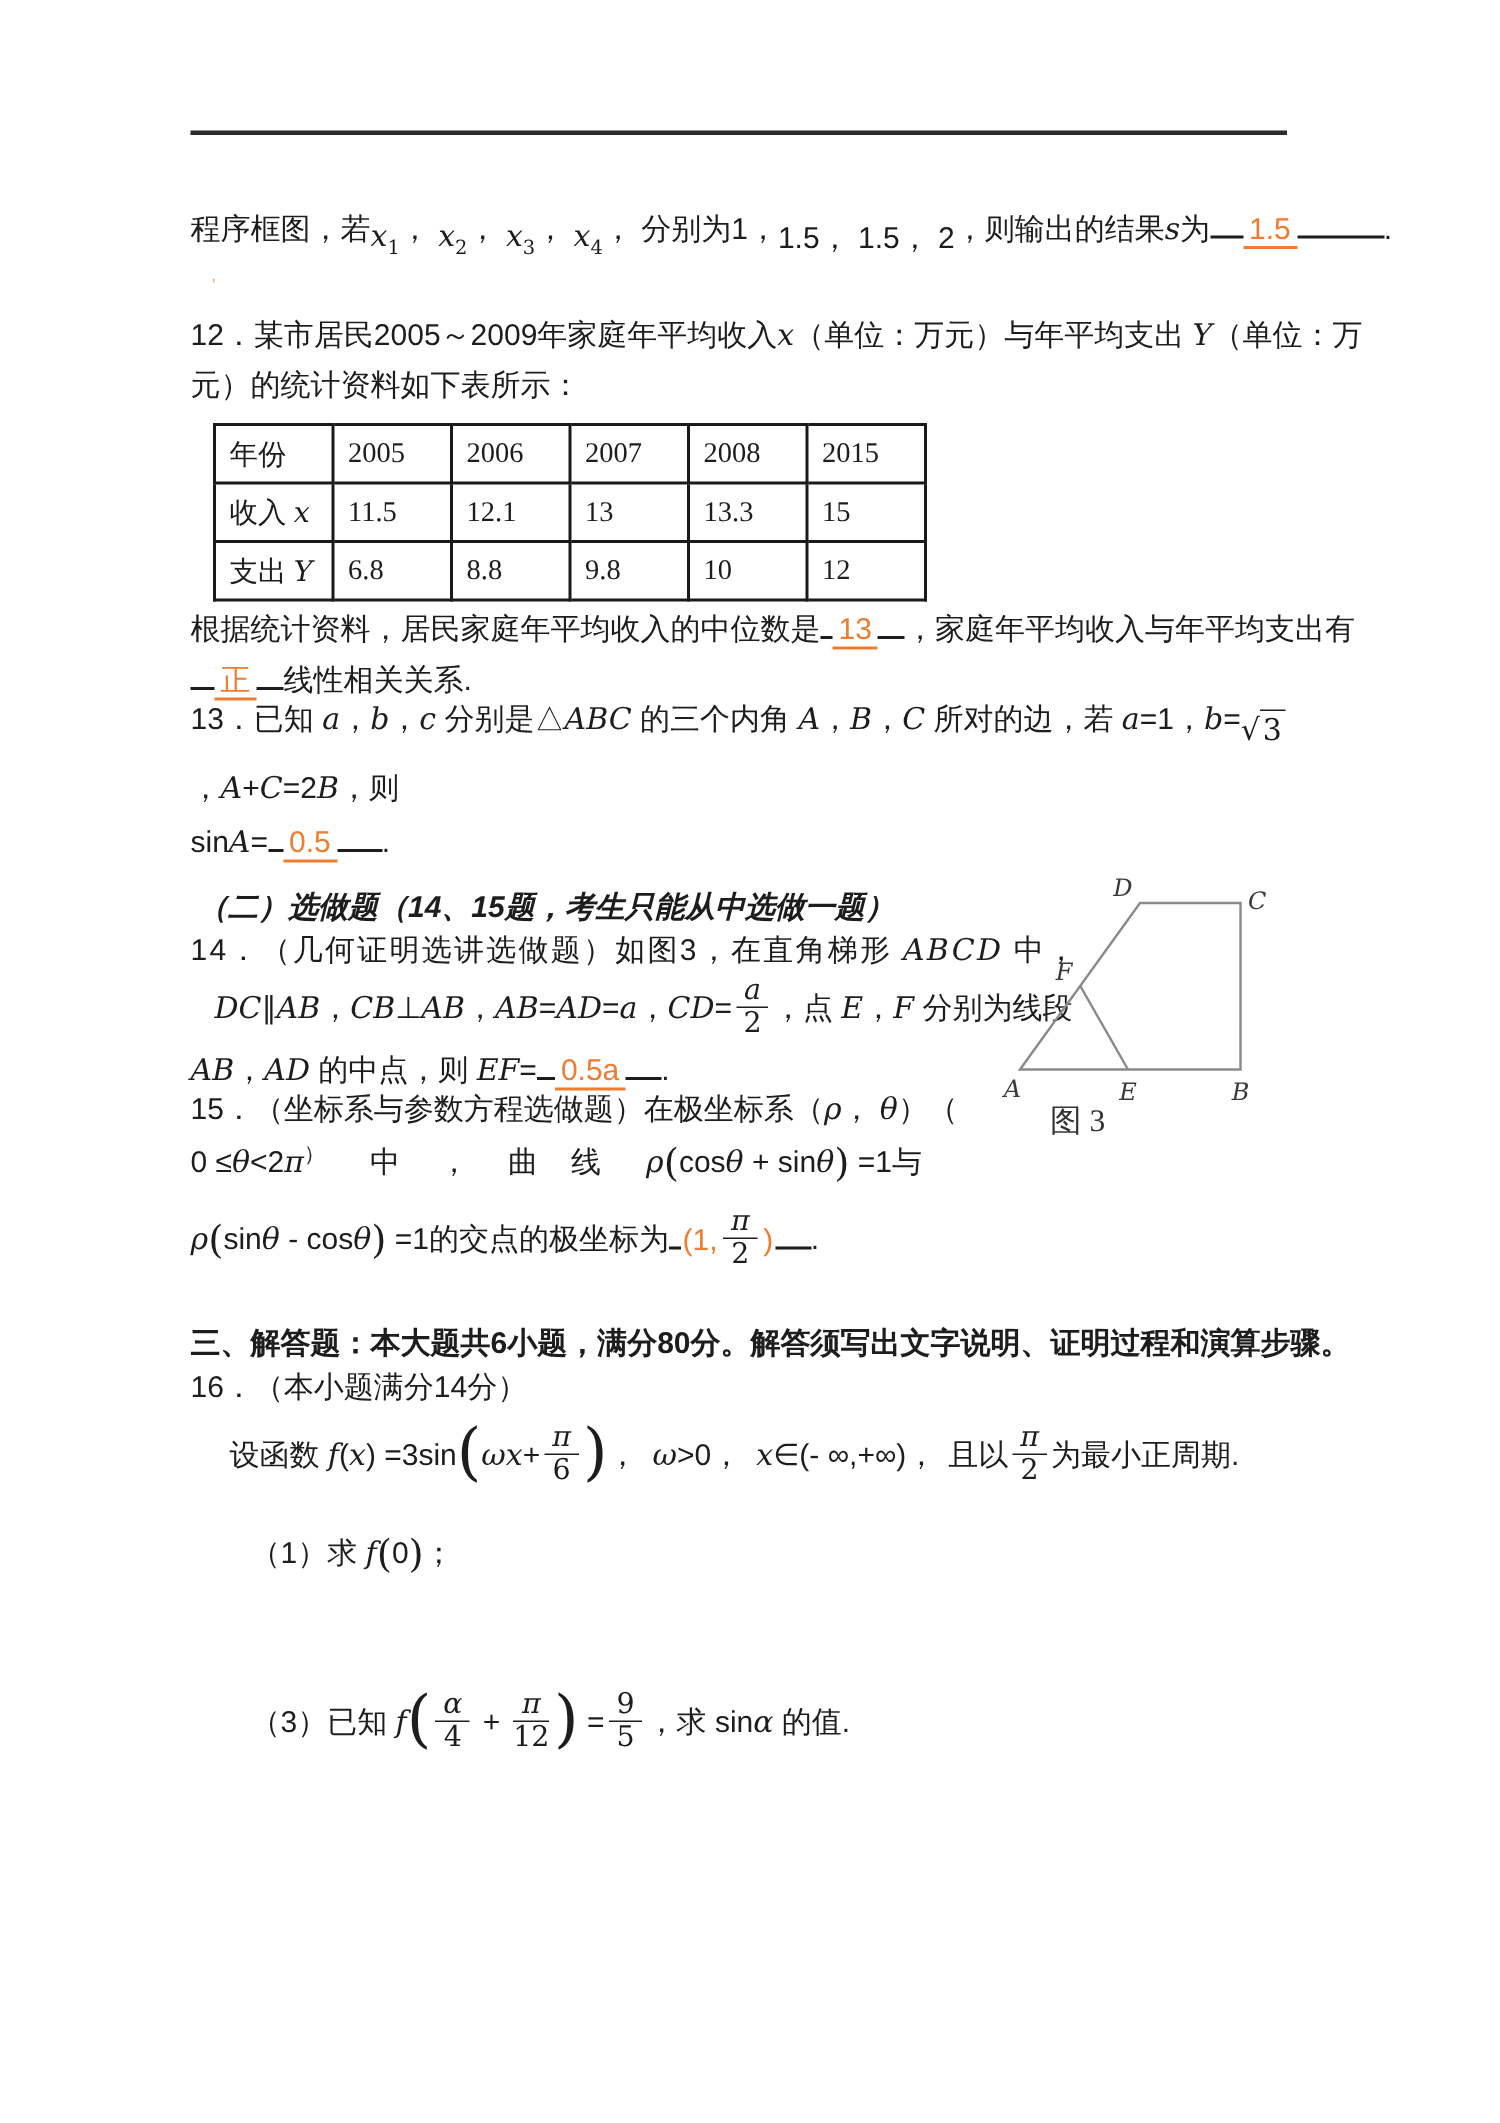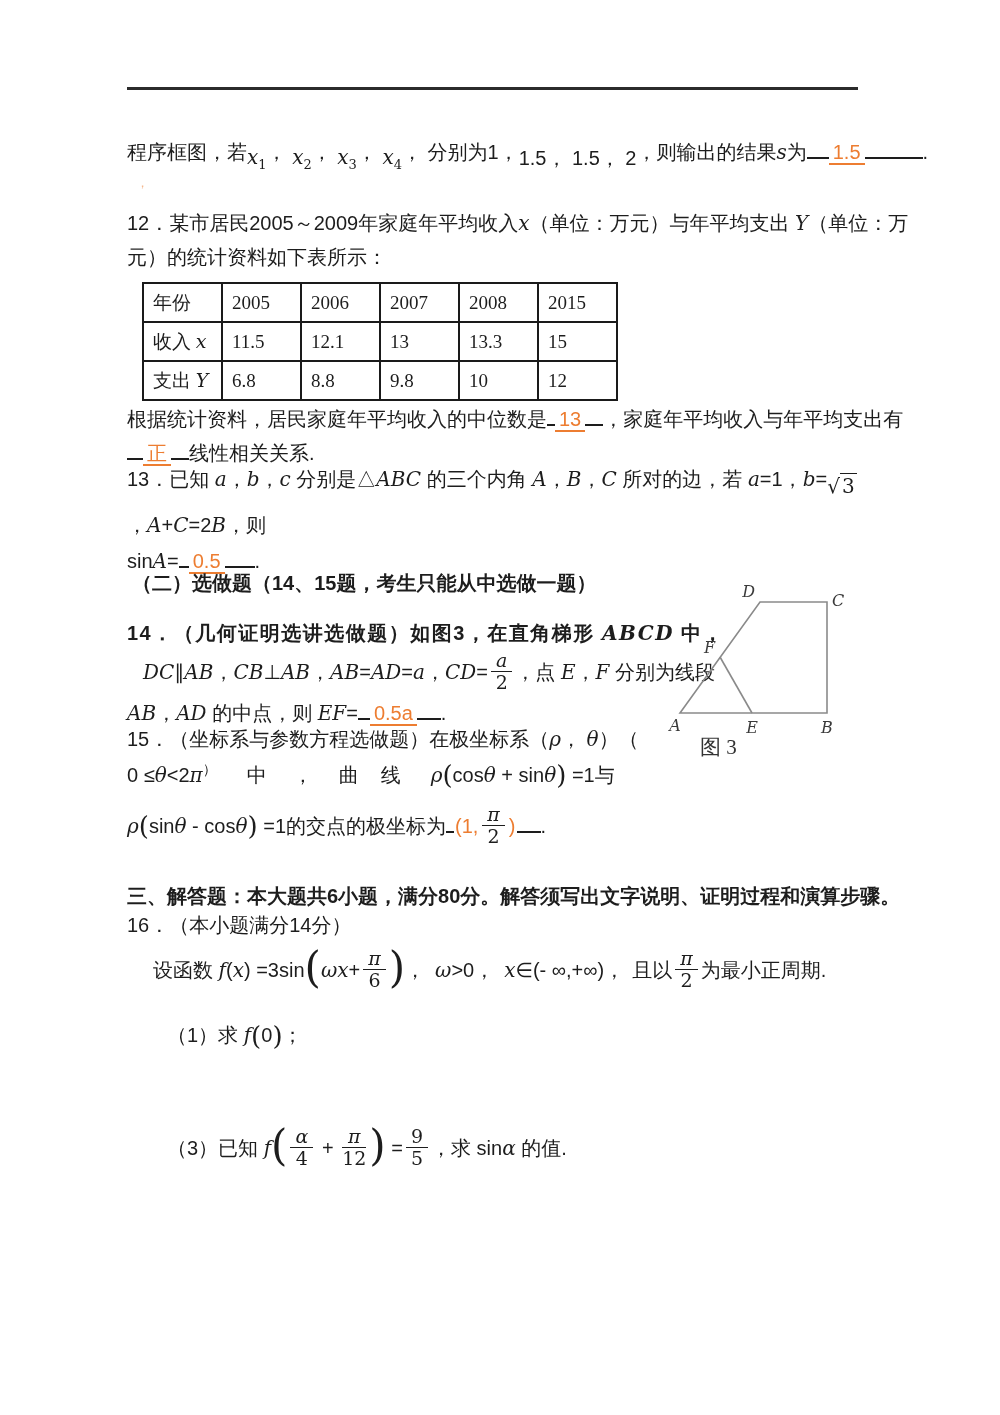--- a/index.html
+++ b/index.html
@@ -77,23 +77,23 @@
   </tbody>
     </table>
 
   <div class="line" style="left:127px;top:403px;"><span>根据统计资料，居民家庭年平均收入的中位数是</span><span class="blank" style="width: 8px;"></span><span class="ans">13</span><span class="blank" style="width: 18px;"></span><span>，家庭年平均收入与年平均支出有</span></div>
   <div class="line" style="left:127px;top:437px;"><span class="blank" style="width: 16px;"></span><span class="ans">正</span><span class="blank" style="width: 18px;"></span><span>线性相关关系.</span></div>
 
   <div class="line" style="left:127px;top:466px;"><span>13．已知 </span><i>a</i><span>，</span><i>b</i><span>，</span><i>c</i><span> 分别是△</span><i>ABC</i><span> 的三个内角 </span><i>A</i><span>，</span><i>B</i><span>，</span><i>C</i><span> 所对的边，若 </span><i>a</i><span>=1，</span><i>b</i><span>=</span><span class="sqrt"><span>√</span><span class="rad">3</span></span></div>
   <div class="line" style="left:127px;top:512px;"><span>，</span><i>A</i><span>+</span><i>C</i><span>=2</span><i>B</i><span>，则</span></div>
   <div class="line" style="left:127px;top:545px;"><span>sin</span><i>A</i><span>=</span><span class="blank" style="width: 10px;"></span><span class="ans">0.5</span><span class="blank" style="width: 30px;"></span><span>.</span></div>
 
-  <div class="line bold" style="left:132px;top:570px;"><span>（二）选做题（14、15题，考生只能从中选做一题）</span></div>
+  <div class="line bold" style="left:132px;top:592px;font-style:italic;"><span>（二）选做题（14、15题，考生只能从中选做一题）</span></div>
 
-  <div class="line" style="left:127px;top:620px;letter-spacing:1.5px;font-weight:bold;"><span>14．（几何证明选讲选做题）如图3，在直角梯形 </span><i>ABCD</i><span> 中，</span></div>
+  <div class="line" style="left:127px;top:620px;letter-spacing:1.5px;"><span>14．（几何证明选讲选做题）如图3，在直角梯形 </span><i>ABCD</i><span> 中，</span></div>
   <div class="line" style="left:127px;top:652px;margin-left:16px;"><i>DC</i><span>∥</span><i>AB</i><span>，</span><i>CB</i><span>⊥</span><i>AB</i><span>，</span><i>AB</i><span>=</span><i>AD</i><span>=</span><i>a</i><span>，</span><i>CD</i><span>=</span><span class="frac"><span class="num it">a</span><span class="den">2</span></span><span>，点 </span><i>E</i><span>，</span><i>F</i><span> 分别为线段</span></div>
   <div class="line" style="left:127px;top:697px;"><i>AB</i><span>，</span><i>AD</i><span> 的中点，则 </span><i>EF</i><span>=</span><span class="blank" style="width: 12px;"></span><span class="ans">0.5a</span><span class="blank" style="width: 24px;"></span><span>.</span></div>
 
   <div class="figwrap">
     <svg width="200" height="160" viewBox="0 0 200 160">
       <polygon points="25,133 105,22 172,22 172,133" fill="none" stroke="#8a8a8a" stroke-width="1.6"></polygon>
       <line x1="65" y1="77" x2="97" y2="133" stroke="#8a8a8a" stroke-width="1.6"></line>
       <text x="100" y="17" text-anchor="end">D</text>
       <text x="177" y="26" text-anchor="start">C</text>
       <text x="60" y="73" text-anchor="end">F</text>

